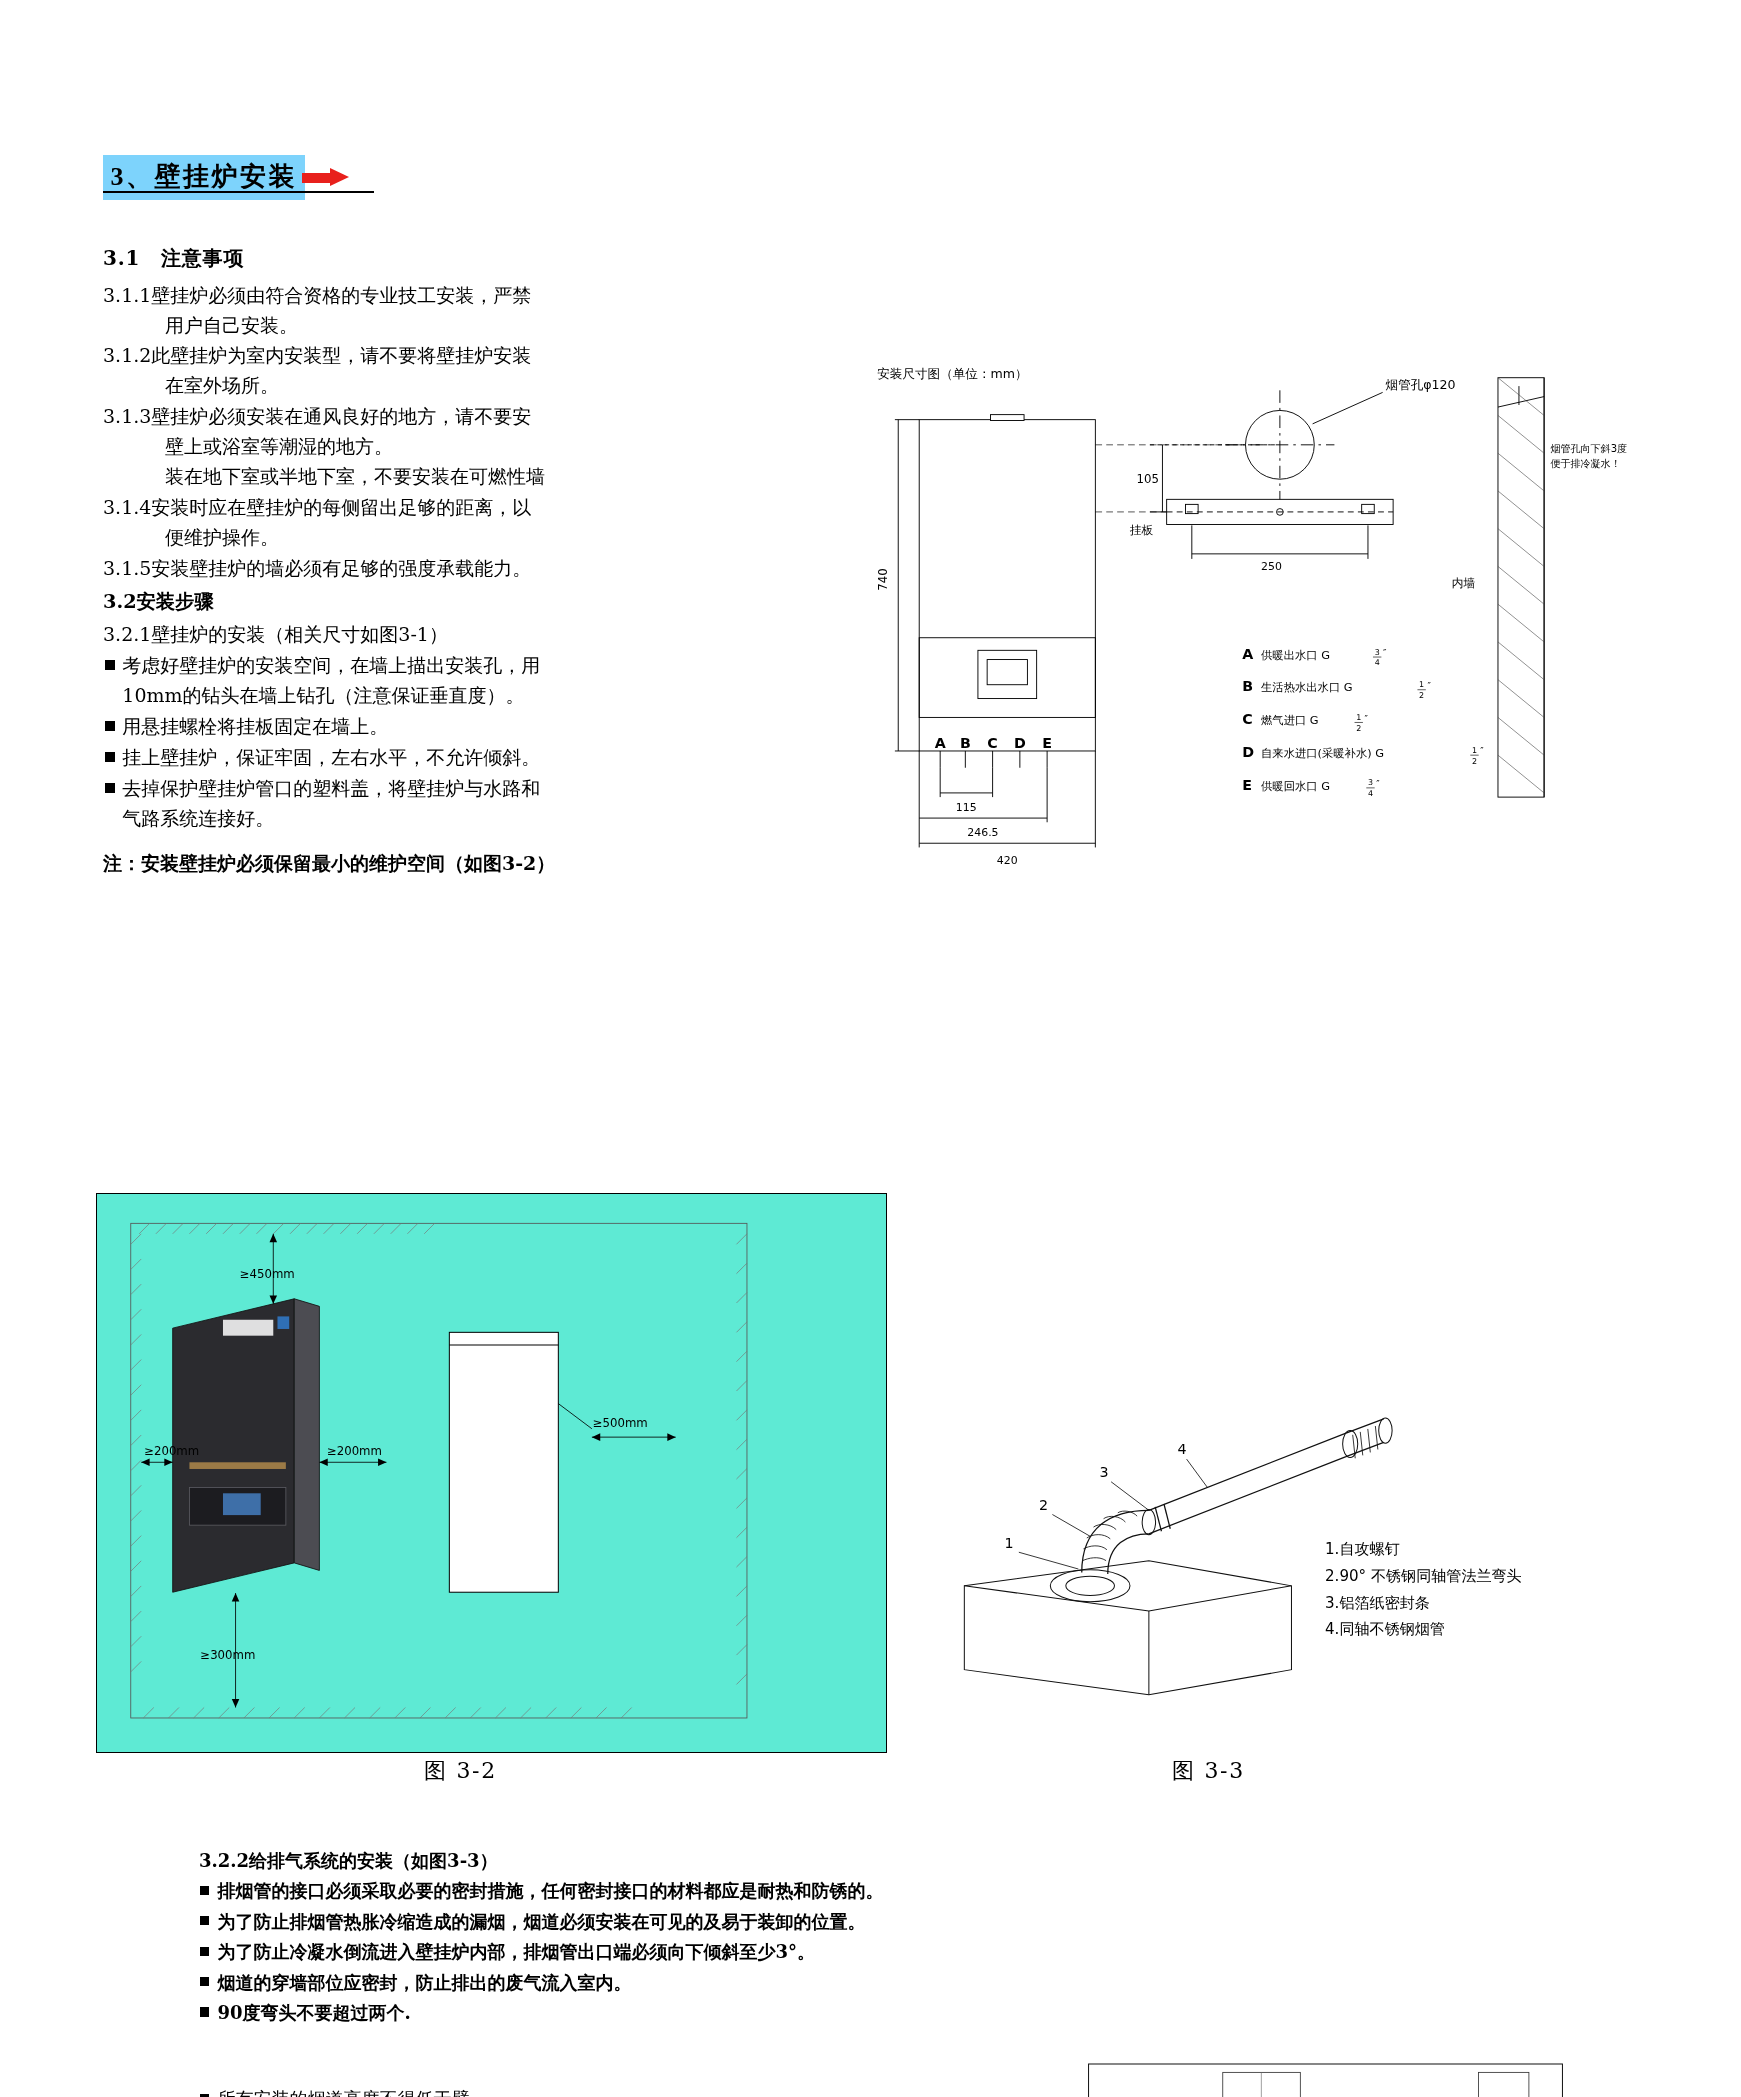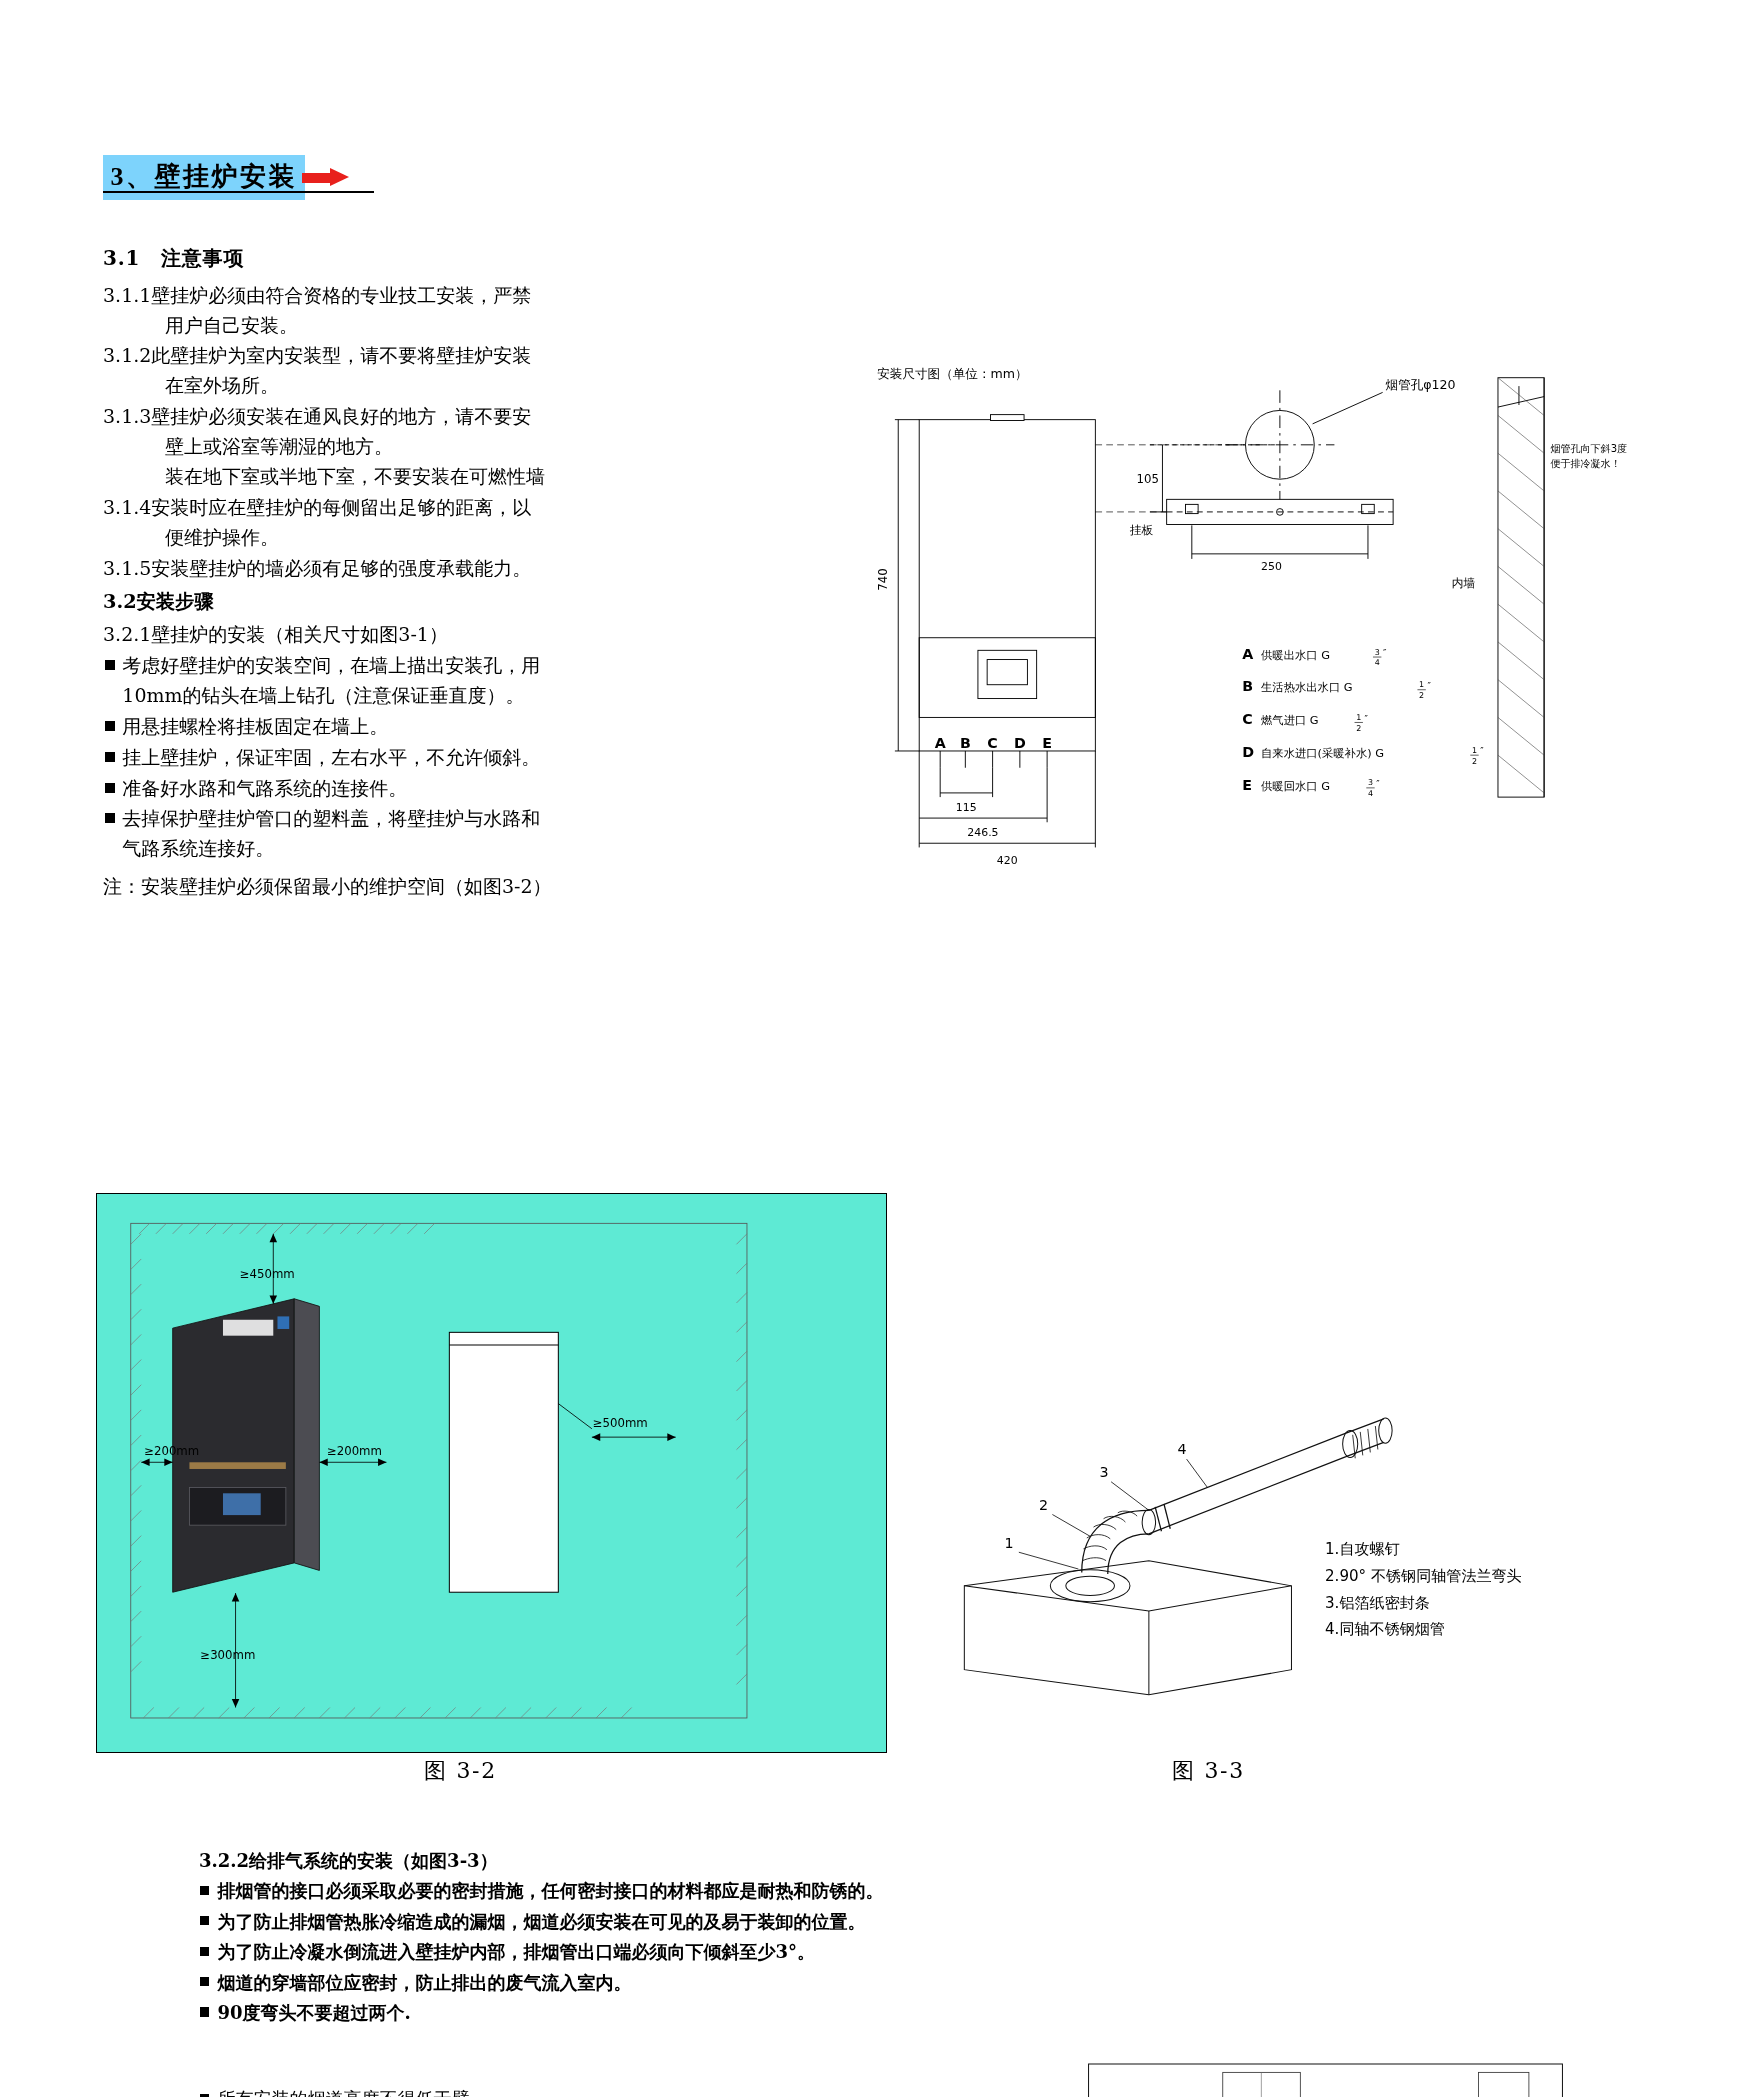--- a/index.html
+++ b/index.html
@@ -110,21 +110,22 @@
     top: 10px;
     width: 10px;
     height: 10px;
     background: #000;
   }
   .bullet-line .cont {
     display: block;
     padding-left: 0;
   }
   .note-line {
-    margin-top: 8px;
+    margin-top: 15px;
+    font-weight: bold;
   }
 
   
   .fig31 {
     position: absolute;
     left: 873px;
     top: 319px;
     width: 797px;
     height: 692px;
     font-family: "DejaVu Sans", "Liberation Sans", sans-serif;
@@ -280,23 +281,20 @@
 
     <div class="bullet-line">
       <span>考虑好壁挂炉的安装空间，在墙上描出安装孔，用</span>
       <span class="cont">10mm的钻头在墙上钻孔（注意保证垂直度）。</span>
     </div>
     <div class="bullet-line">
       <span>用悬挂螺栓将挂板固定在墙上。</span>
     </div>
     <div class="bullet-line">
       <span>挂上壁挂炉，保证牢固，左右水平，不允许倾斜。</span>
-    </div>
-    <div class="bullet-line">
-      <span>准备好水路和气路系统的连接件。</span>
     </div>
     <div class="bullet-line">
       <span>去掉保护壁挂炉管口的塑料盖，将壁挂炉与水路和</span>
       <span class="cont">气路系统连接好。</span>
     </div>
 
     <div class="note-line">注：安装壁挂炉必须保留最小的维护空间（如图3-2）</div>
   </div>
 
   <div class="fig31">

